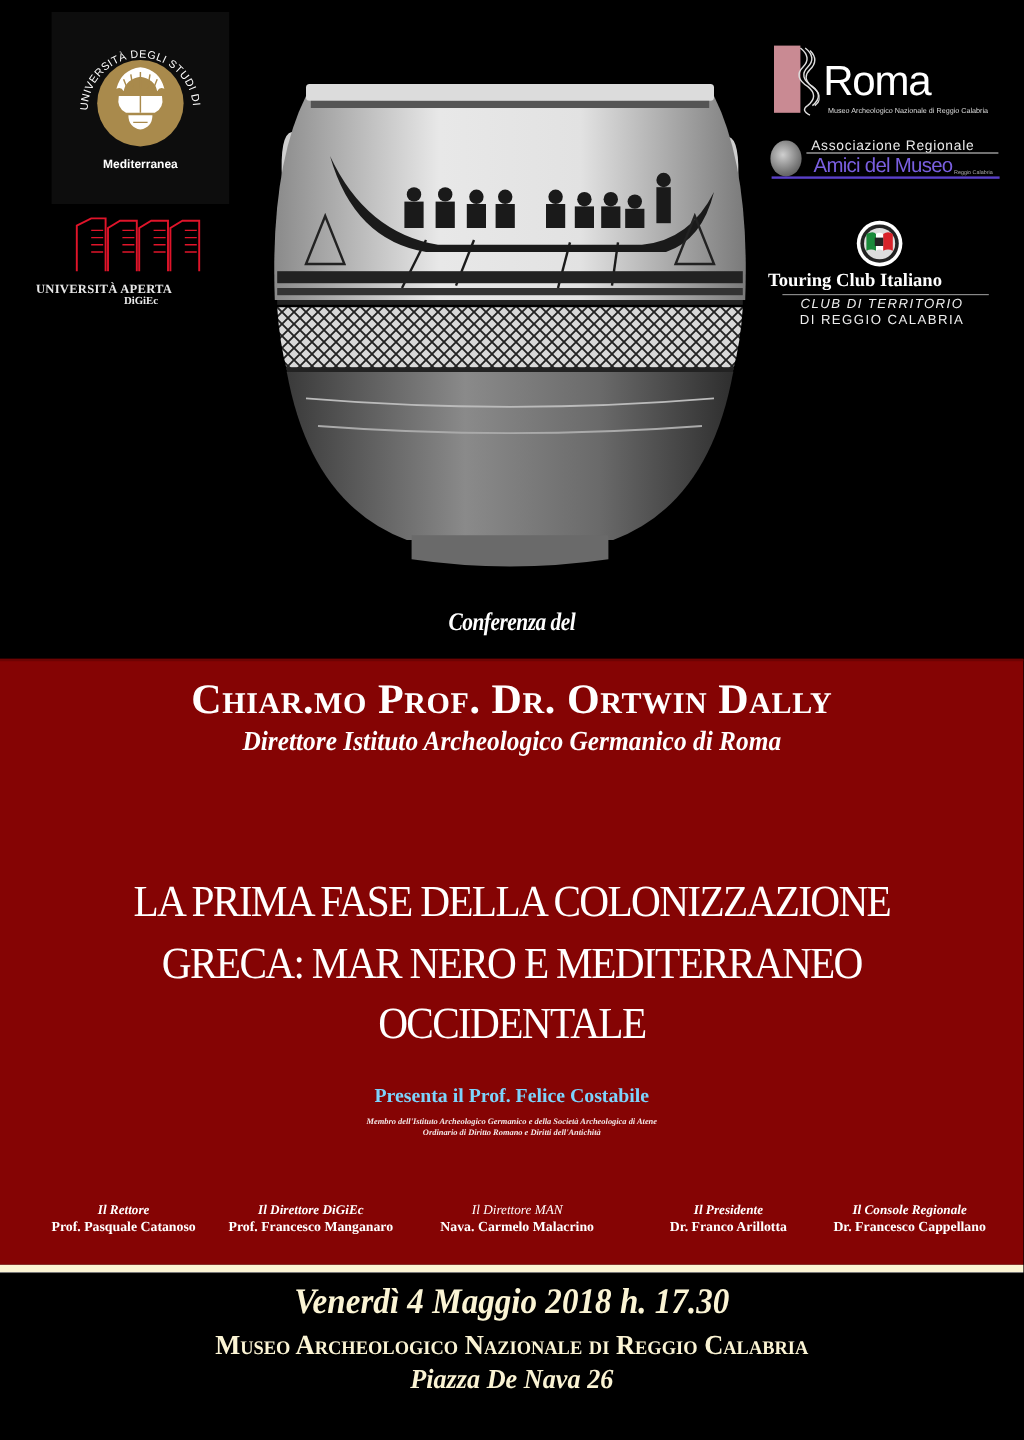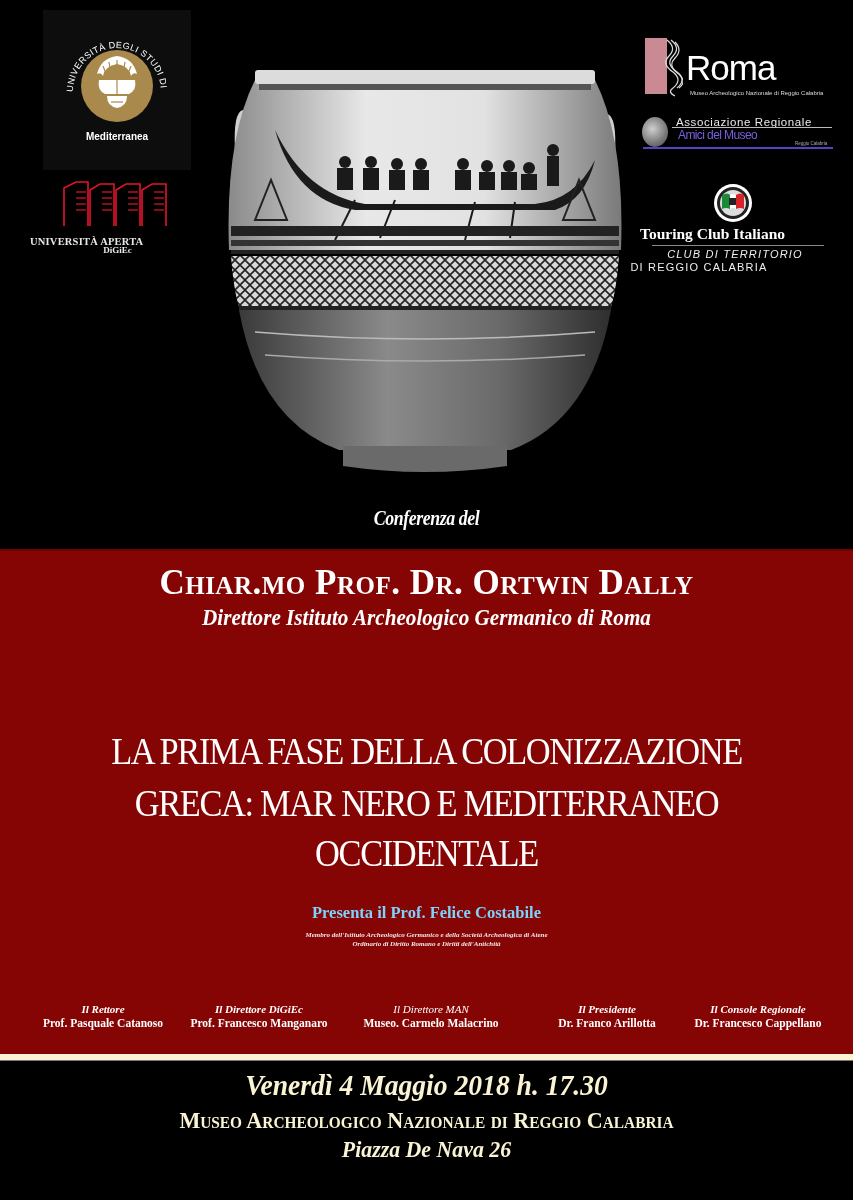--- a/index.html
+++ b/index.html
@@ -24,30 +24,30 @@
     
     #marrc-pink { left: 645px; top: 38px; width: 22px; height: 56px; background: #c98a93; }
     #marrc-waves { left: 661px; top: 38px; width: 22px; height: 60px; }
     #marrc-word { left: 686px; top: 50px; font-family: "Liberation Sans", sans-serif; font-size: 35px; color: #fff; letter-spacing: -1px; line-height: 35px; }
     #marrc-sub { left: 690px; top: 90px; font-family: "Liberation Sans", sans-serif; font-size: 6px; color: #ddd; white-space: nowrap; }
 
     
     #amici-coin { left: 642px; top: 117px; width: 26px; height: 30px; border-radius: 50%; background: radial-gradient(circle at 40% 40%, #cfcfcf, #777 60%, #444); }
     #amici-assoc { left: 676px; top: 116px; font-family: "Liberation Sans", sans-serif; font-size: 11.5px; color: #eaeaea; letter-spacing: 0.6px; white-space: nowrap; }
     #amici-line-top { left: 672px; top: 127px; width: 160px; height: 1px; background: #bbb; }
-    #amici-name { left: 678px; top: 128px; font-family: "Liberation Sans", sans-serif; font-size: 12px; color: #7a5fe0; white-space: nowrap; letter-spacing: -0.6px; }
+    #amici-name { left: 678px; top: 128px; font-family: "Liberation Sans", sans-serif; font-size: 17px; color: #7a5fe0; white-space: nowrap; letter-spacing: -0.6px; }
     #amici-rc { left: 795px; top: 141px; font-family: "Liberation Sans", sans-serif; font-size: 4.5px; color: #aaa; }
     #amici-line-bot { left: 643px; top: 147px; width: 190px; height: 2px; background: #5a40c8; }
 
     
     #tci-emblem { left: 713px; top: 183px; width: 40px; height: 40px; }
     #tci-title { left: 640px; top: 225px; width: 190px; text-align: left; font-size: 15.5px; font-weight: bold; color: #fff; white-space: nowrap; }
     #tci-rule { left: 652px; top: 245px; width: 172px; height: 1px; background: #888; }
     #tci-line1 { left: 640px; top: 248px; width: 190px; text-align: center; font-family: "Liberation Sans", sans-serif; font-size: 11px; color: #eee; letter-spacing: 1.2px; font-style: italic; }
-    #tci-line2 { left: 604px; top: 261px; width: 190px; text-align: center; font-family: "Liberation Sans", sans-serif; font-size: 11px; color: #eee; letter-spacing: 1.2px; }
+    #tci-line2 { left: 640px; top: 261px; width: 190px; text-align: center; font-family: "Liberation Sans", sans-serif; font-size: 11px; color: #eee; letter-spacing: 1.2px; }
 
     
     #vase { left: 225px; top: 70px; width: 400px; height: 410px; }
 
     #conf { left: 0; top: 506px; width: 853px; text-align: center; font-size: 21px; font-style: italic; font-weight: bold; color: #fff; letter-spacing: -0.5px; transform: scaleX(0.85); }
 
     
     #band { position: absolute; left: 0; top: 549px; width: 853px; height: 505px; background: #850404; border-top: 2px solid #6e0303; }
 
     #speaker { left: 0; top: 563px; width: 853px; text-align: center; font-size: 35px; font-weight: bold; color: #fff; font-variant: small-caps; letter-spacing: 0.5px; }
@@ -274,21 +274,21 @@
 <div id="sig-0" class="abs sig">
   <span class="role">Il Rettore</span>
   <span class="name">Prof. Pasquale Catanoso</span>
 </div>
 <div id="sig-1" class="abs sig">
   <span class="role">Il Direttore DiGiEc</span>
   <span class="name">Prof. Francesco Manganaro</span>
 </div>
 <div id="sig-2" class="abs sig">
   <span class="role">Il Direttore MAN</span>
-  <span class="name">Museo. Carmelo Malacrino</span>
+  <span class="name">Nava. Carmelo Malacrino</span>
 </div>
 <div id="sig-3" class="abs sig">
   <span class="role">Il Presidente</span>
   <span class="name">Dr. Franco Arillotta</span>
 </div>
 <div id="sig-4" class="abs sig">
   <span class="role">Il Console Regionale</span>
   <span class="name">Dr. Francesco Cappellano</span>
 </div>
 

